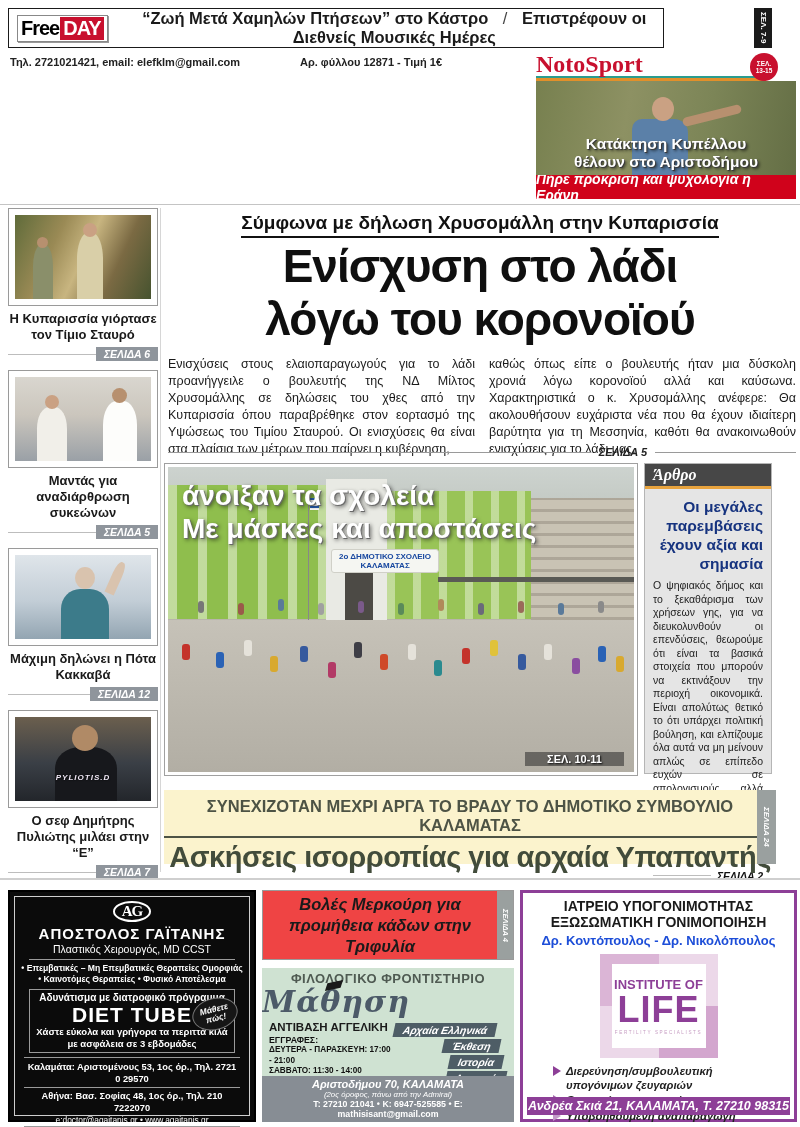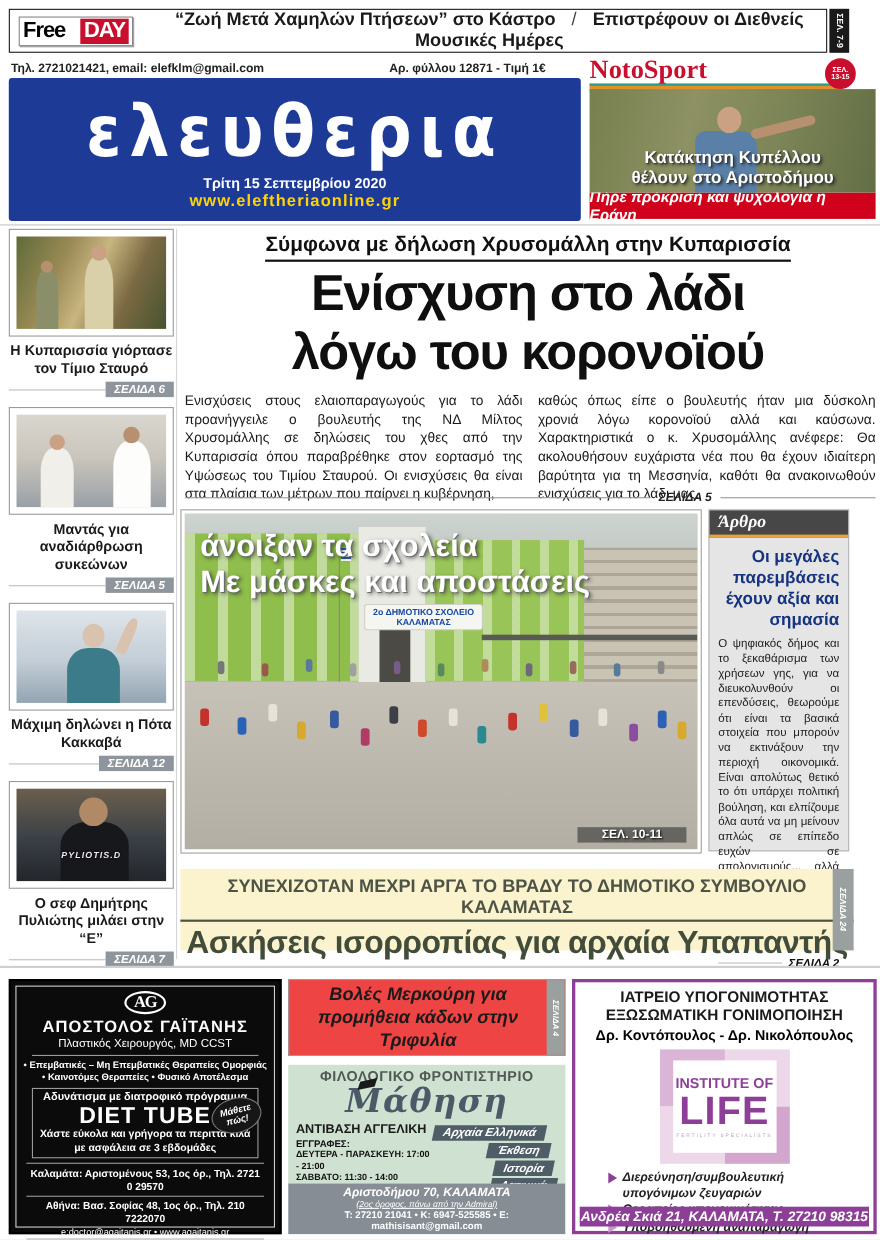--- a/index.html
+++ b/index.html
@@ -1,33 +1,33 @@
 <!DOCTYPE html>
 <html><head>
 <meta charset="utf-8">
 <style>
   html,body{margin:0;padding:0;background:#e9e9e9;}
   .page{position:relative;width:800px;height:1127px;background:#fff;margin:0 auto;
         font-family:"Liberation Sans",sans-serif;color:#111;overflow:hidden;}
 
   
-  .topbar{position:absolute;left:8px;top:8px;width:744px;height:40px;border:1px solid #1a1a1a;
+  .topbar{position:absolute;left:8px;top:8px;width:656px;height:40px;border:1px solid #1a1a1a;
           display:flex;align-items:center;padding:0 8px;box-sizing:border-box;background:#fff;gap:26px;}
   .freeday{display:inline-flex;align-items:center;border:1px solid #888;padding:1px 3px;background:#fff;box-shadow:1px 1px 0 #999;}
   .freeday .free{font-weight:bold;font-size:20px;letter-spacing:-1px;color:#000;}
-  .freeday .day{font-weight:bold;font-size:20px;color:#fff;background:#c8102e;padding:0 3px;margin-left:14px;letter-spacing:-1px;}
+  .freeday .day{font-weight:bold;font-size:20px;color:#fff;background:#c8102e;padding:0 3px;margin-left:1px;letter-spacing:-1px;}
   .topbar-headlines{flex:1;text-align:center;font-weight:bold;font-size:16.5px;color:#1a1a1a;}
   .topbar-sep{font-weight:normal;color:#444;padding:0 10px;}
   .vtab{writing-mode:vertical-rl;text-orientation:mixed;background:#1a1a1a;color:#fff;
         font-size:8px;font-weight:bold;text-align:center;}
   .topbar-tab{position:absolute;left:754px;top:8px;width:18px;height:40px;line-height:18px;}
 
   
   .contact-line{position:absolute;left:10px;top:56px;font-size:11px;font-weight:bold;color:#222;}
-  .issue-line{position:absolute;left:312px;top:56px;width:226px;text-align:center;font-size:11px;font-weight:bold;color:#222;}
+  .issue-line{position:absolute;left:300px;top:56px;width:226px;text-align:left;font-size:11px;font-weight:bold;color:#222;}
   .masthead{position:absolute;left:8px;top:71px;width:520px;height:130px;background:#1d3a96;
             border-radius:3px;text-align:center;color:#fff;}
   .masthead-title{font-family:"DejaVu Sans",sans-serif;font-weight:bold;font-size:58px;line-height:86px;
                   letter-spacing:7px;transform:scaleY(1.12);transform-origin:top;color:#fff;}
   .masthead-date{font-size:13px;font-weight:bold;margin-top:2px;}
   .masthead-url{font-size:15px;font-weight:bold;color:#ffd400;letter-spacing:1px;}
 
   
   .noto{position:absolute;left:536px;top:53px;width:260px;height:146px;}
   .noto-logo-row{position:relative;height:28px;}
@@ -163,48 +163,48 @@
             background:#ef4444;box-sizing:border-box;}
   .merkouri-text{position:absolute;left:6px;right:22px;top:0;bottom:0;display:flex;align-items:center;justify-content:center;
                  text-align:center;font-weight:bold;font-style:italic;font-size:16.5px;line-height:21px;color:#1a1a1a;}
   .merkouri-tab{position:absolute;right:0;top:0;bottom:0;width:16px;background:#9aa09f;color:#fff;
                 writing-mode:vertical-rl;font-size:7.5px;font-weight:bold;font-style:italic;
                 display:flex;align-items:center;justify-content:center;}
 
   
   .mathisi{position:absolute;left:262px;top:968px;width:252px;height:154px;background:#cfe2d2;box-sizing:border-box;overflow:hidden;}
   .ma-header{text-align:center;font-size:13px;font-weight:bold;color:#4f5a52;letter-spacing:.5px;margin-top:3px;}
-  .ma-logo-wrap{position:relative;text-align:center;height:34px;}
+  .ma-logo-wrap{position:relative;text-align:left;height:34px;}
   .ma-logo{font-family:"DejaVu Serif",serif;font-style:italic;font-weight:bold;font-size:30px;
            color:#4c5a68;line-height:32px;letter-spacing:1px;}
   .ma-cap{position:absolute;left:64px;top:-4px;width:16px;height:7px;background:#1a1a1a;transform:rotate(-12deg) skewX(-30deg);}
   .ma-cols{display:flex;margin-top:1px;}
   .ma-left{flex:1.15;padding-left:7px;}
   .ma-teacher{font-size:11.5px;font-weight:bold;color:#1a1a1a;}
   .ma-enroll{font-size:8.8px;font-weight:bold;margin-top:2px;}
   .ma-sched{font-size:8.2px;font-weight:bold;line-height:10.5px;}
   .ma-bullet{font-size:9px;font-weight:bold;color:#33413a;margin-top:2px;line-height:11px;}
   .ma-right{flex:1;display:flex;flex-direction:column;align-items:flex-end;padding-right:6px;}
   .ma-tag{background:#4e5d66;color:#fff;font-style:italic;font-size:10.5px;font-weight:bold;
           padding:1px 9px;margin-top:2px;transform:skewX(-12deg);white-space:nowrap;}
   .ma-tag:nth-child(1){margin-right:12px;}
   .ma-tag:nth-child(2){margin-right:8px;}
   .ma-tag:nth-child(3){margin-right:5px;}
   .ma-tag:nth-child(4){margin-right:2px;}
   .ma-tag:nth-child(5){margin-right:0;}
   .ma-footer{position:absolute;left:0;right:0;bottom:0;background:#878d94;color:#fff;text-align:center;padding:2px 0 3px;}
   .ma-addr{font-size:11px;font-weight:bold;font-style:italic;}
-  .ma-note{font-size:7.8px;font-style:italic;text-decoration:underline;}
+  .ma-note{font-size:7.8px;font-style:italic;}
   .ma-contact{font-size:8.8px;font-weight:bold;}
 
   
   .iol{position:absolute;left:520px;top:890px;width:277px;height:232px;border:3px solid #8d3f97;
        background:#fff;box-sizing:border-box;text-align:center;}
   .iol-h{font-size:14px;font-weight:800;color:#1a1a1a;line-height:16px;margin-top:5px;}
-  .iol-doctors{font-size:13px;font-weight:bold;color:#000000;margin-top:3px;}
+  .iol-doctors{font-size:13px;font-weight:bold;color:#1d4ed8;margin-top:3px;}
   .iol-logo{position:relative;width:118px;height:104px;margin:6px auto 0;}
   .iol-q{position:absolute;width:50%;height:50%;}
   .q-tl{left:0;top:0;background:#dbb5d6;}
   .q-tr{right:0;top:0;background:#ecd8e9;}
   .q-bl{left:0;bottom:0;background:#ecd8e9;}
   .q-br{right:0;bottom:0;background:#d3a6ce;}
   .iol-logo-box{position:absolute;left:12px;right:12px;top:10px;bottom:10px;background:#fff;
                 display:flex;flex-direction:column;align-items:center;justify-content:center;}
   .iol-l1{color:#8d3f97;font-weight:bold;font-size:13px;letter-spacing:0;}
   .iol-l2{color:#8d3f97;font-weight:800;font-size:36px;line-height:36px;letter-spacing:1px;}
@@ -234,25 +234,20 @@
       <span>Επιστρέφουν οι Διεθνείς Μουσικές Ημέρες</span>
     </span>
   </div>
   <div class="vtab topbar-tab">ΣΕΛ. 7-9</div>
 
   <div class="contact-line">Τηλ. 2721021421, email: elefklm@gmail.com</div>
   <div class="issue-line">
     <span>Αρ. φύλλου 12871</span>
     <span>- Τιμή 1€</span>
   </div>
-  <div class="masthead">
-    <div class="masthead-title">ελευθερια</div>
-    <div class="masthead-date">Τρίτη 15 Σεπτεμβρίου 2020</div>
-    <div class="masthead-url">www.eleftheriaonline.gr</div>
-  </div>
 
   <div class="noto">
     <div class="noto-logo-row">
       <span class="noto-logo">NotoSport</span>
       <div class="noto-rule"></div>
       <div class="noto-badge">
         <span>ΣΕΛ.</span>
         <span>13-15</span>
       </div>
     </div>

